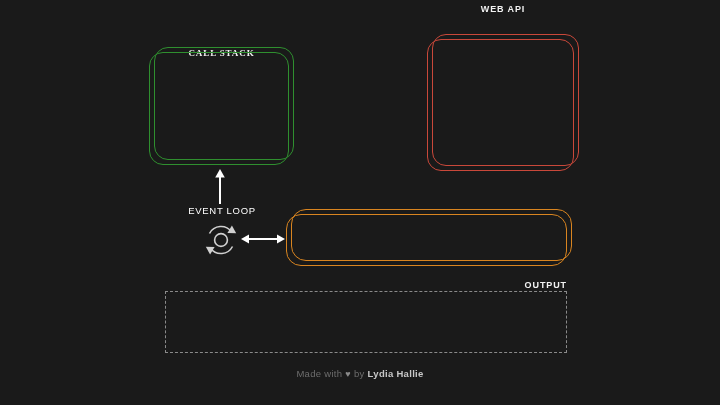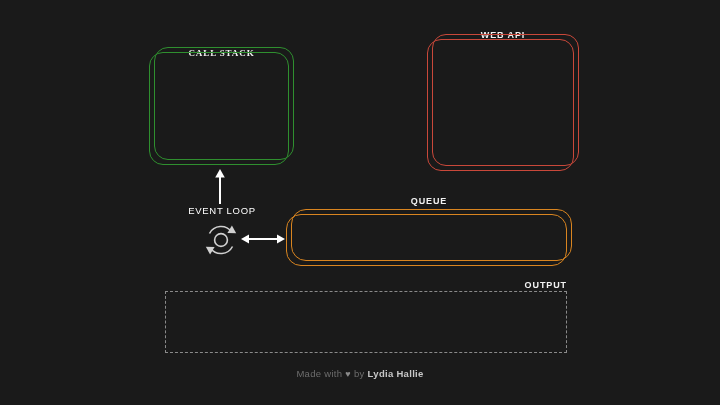--- a/index.html
+++ b/index.html
@@ -110,21 +110,21 @@
 
 <div id="stage">
 
   <div class="sec-title" style="left:149px; top:48px; width:145px;font-family:Liberation Serif, serif;">CALL STACK</div>
 
   <div class="dbox callstack-box">
     <div class="layer outer"></div>
     <div class="layer inner"></div>
   </div>
 
-  <div class="sec-title" style="left:427px; top:30px; width:152px;">WEB API</div>
+  <div class="sec-title" style="left:427px; top:4px; width:152px;">WEB API</div>
 
   <div class="dbox webapi-box">
     <div class="layer outer"></div>
     <div class="layer inner"></div>
   </div>
 
   <svg class="arrow-up" viewBox="0 0 18 36">
     <line x1="9" y1="36" x2="9" y2="7" stroke="#ffffff" stroke-width="2"></line>
     <polygon points="9,1 4.2,9.5 13.8,9.5" fill="#ffffff"></polygon>
   </svg>
@@ -143,21 +143,20 @@
       <circle cx="21" cy="21" r="6.4"></circle>
     </g>
   </svg>
 
   <svg class="arrow-lr" viewBox="0 0 46 20">
     <line x1="6" y1="10" x2="40" y2="10" stroke="#ffffff" stroke-width="2"></line>
     <polygon points="1,10 9,5.4 9,14.6" fill="#ffffff"></polygon>
     <polygon points="45,10 37,5.4 37,14.6" fill="#ffffff"></polygon>
   </svg>
 
-  <div class="sec-title" style="left:286px; top:196px; width:286px;">QUEUE</div>
 
   <div class="dbox queue-box">
     <div class="layer outer"></div>
     <div class="layer inner"></div>
   </div>
 
   <div class="sec-title" style="left:165px; top:280px; width:402px;text-align:right;">OUTPUT</div>
 
   <div class="output-box">
     <span></span>

